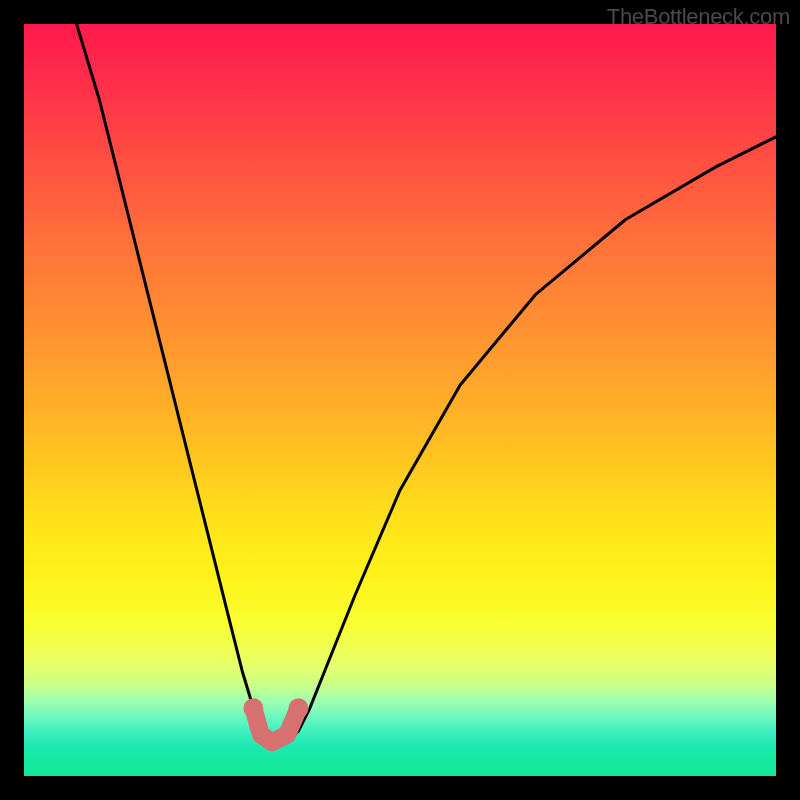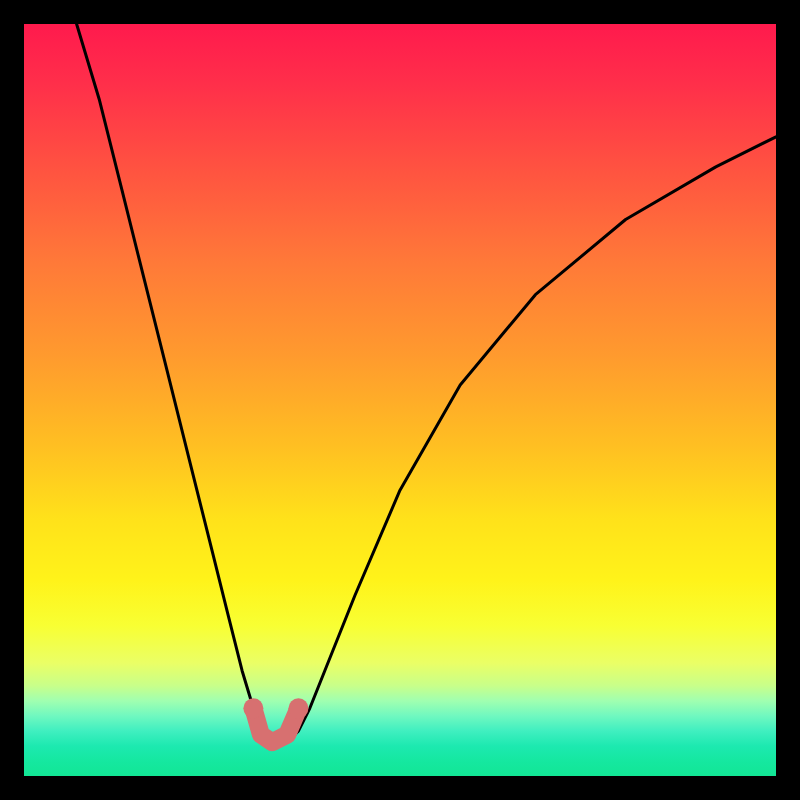--- a/index.html
+++ b/index.html
@@ -60,20 +60,21 @@
     top: 0;
     width: 752px;
     height: 752px;
     overflow: visible;
   }
 </style>
 </head>
 <body>
 
 <div class="outer">
+  <div class="watermark">TheBottleneck.com</div>
   <div class="plot">
     <svg class="curve" viewBox="0 0 752 752" preserveAspectRatio="none">
       <path id="main-curve" fill="none" stroke="#000" stroke-width="3" stroke-linecap="round" stroke-linejoin="round" d="M52.6 0.0 L75.2 75.2 L97.8 165.4 L120.3 255.7 L142.9 345.9 L165.4 436.2 L188.0 526.4 L203.0 586.6 L218.1 646.7 L229.4 684.3 L240.6 706.9 L251.9 718.2 L263.2 718.2 L274.5 706.9 L285.8 684.3 L300.8 646.7 L330.9 571.5 L376.0 466.2 L436.2 361.0 L511.4 270.7 L601.6 195.5 L691.8 142.9 L752.0 112.8"></path>
       <path id="valley-stroke" fill="none" stroke="#d77070" stroke-width="18" stroke-linecap="round" stroke-linejoin="round" d="M229.4 684.3 L236.9 710.6 L248.2 718.2 L263.2 710.6 L274.5 684.3"></path>
       <circle id="dot-left" r="10" fill="#d77070" cx="229.35999999999999" cy="684.32"></circle>
       <circle id="dot-right" r="10" fill="#d77070" cx="274.48" cy="684.32"></circle>
     </svg>
   </div>
 </div>
 

